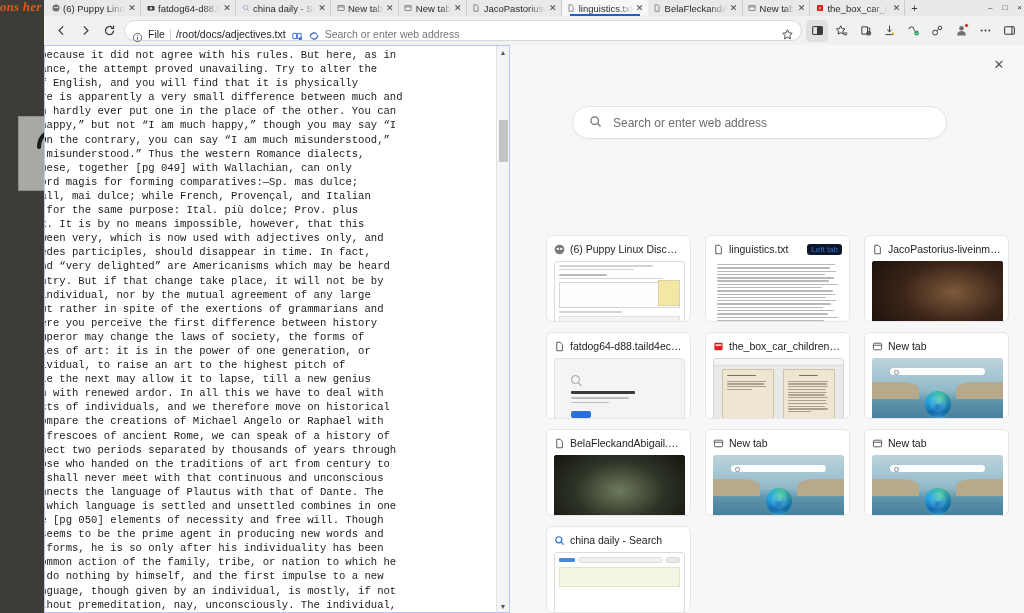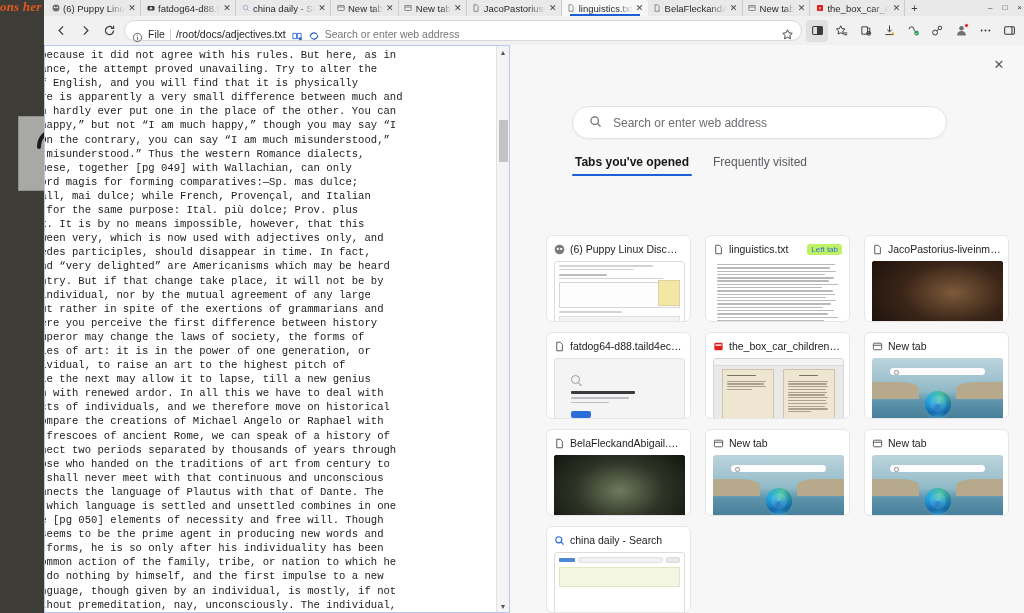--- a/index.html
+++ b/index.html
@@ -248,21 +248,21 @@
   }
   .card-ico { width: 11px; height: 11px; flex: 0 0 11px; color: #4a4a4f; }
   .card-ico svg { width: 11px; height: 11px; display: block; }
   .card-title {
     font-size: 10.5px; color: #1c1c1e;
     white-space: nowrap; overflow: hidden; text-overflow: ellipsis;
     flex: 1 1 auto; min-width: 0;
   }
   .card-badge {
     font-size: 8px; color: #2f6fd0;
-    background: #bef264; border-radius: 3px;
+    background: #0f172a; border-radius: 3px;
     padding: 1px 4px; flex: 0 0 auto; white-space: nowrap;
   }
   .thumb-frame {
     width: 131px; height: 79px;
     border-radius: 3px; overflow: hidden;
     position: relative;
   }
 
   
   .th-forum { background:#ffffff; border:1px solid #dcdcdc; padding:3px 4px; }
@@ -659,24 +659,20 @@
         <div class="ov-search">
           <span>
             <svg viewBox="0 0 16 16" fill="none" stroke="currentColor" stroke-width="1.5">
                 <circle cx="7" cy="7" r="4.6"></circle>
                 <line x1="10.6" y1="10.6" x2="14.2" y2="14.2"></line>
               </svg>
           </span>
           <span class="ph">Search or enter web address</span>
         </div>
 
-        <div class="ov-tabs">
-          <div class="ov-tab sel">Tabs you've opened</div>
-          <div class="ov-tab">Frequently visited</div>
-        </div>
 
         <div class="grid">
 
           <div class="card">
             <div class="card-head">
               <span class="card-ico">
                 <svg viewBox="0 0 16 16">
                     <circle cx="8" cy="8" r="7" fill="#7a7a7a"></circle>
                     <circle cx="5.5" cy="7" r="1.7" fill="#fff"></circle>
                     <circle cx="10.5" cy="7" r="1.7" fill="#fff"></circle>

